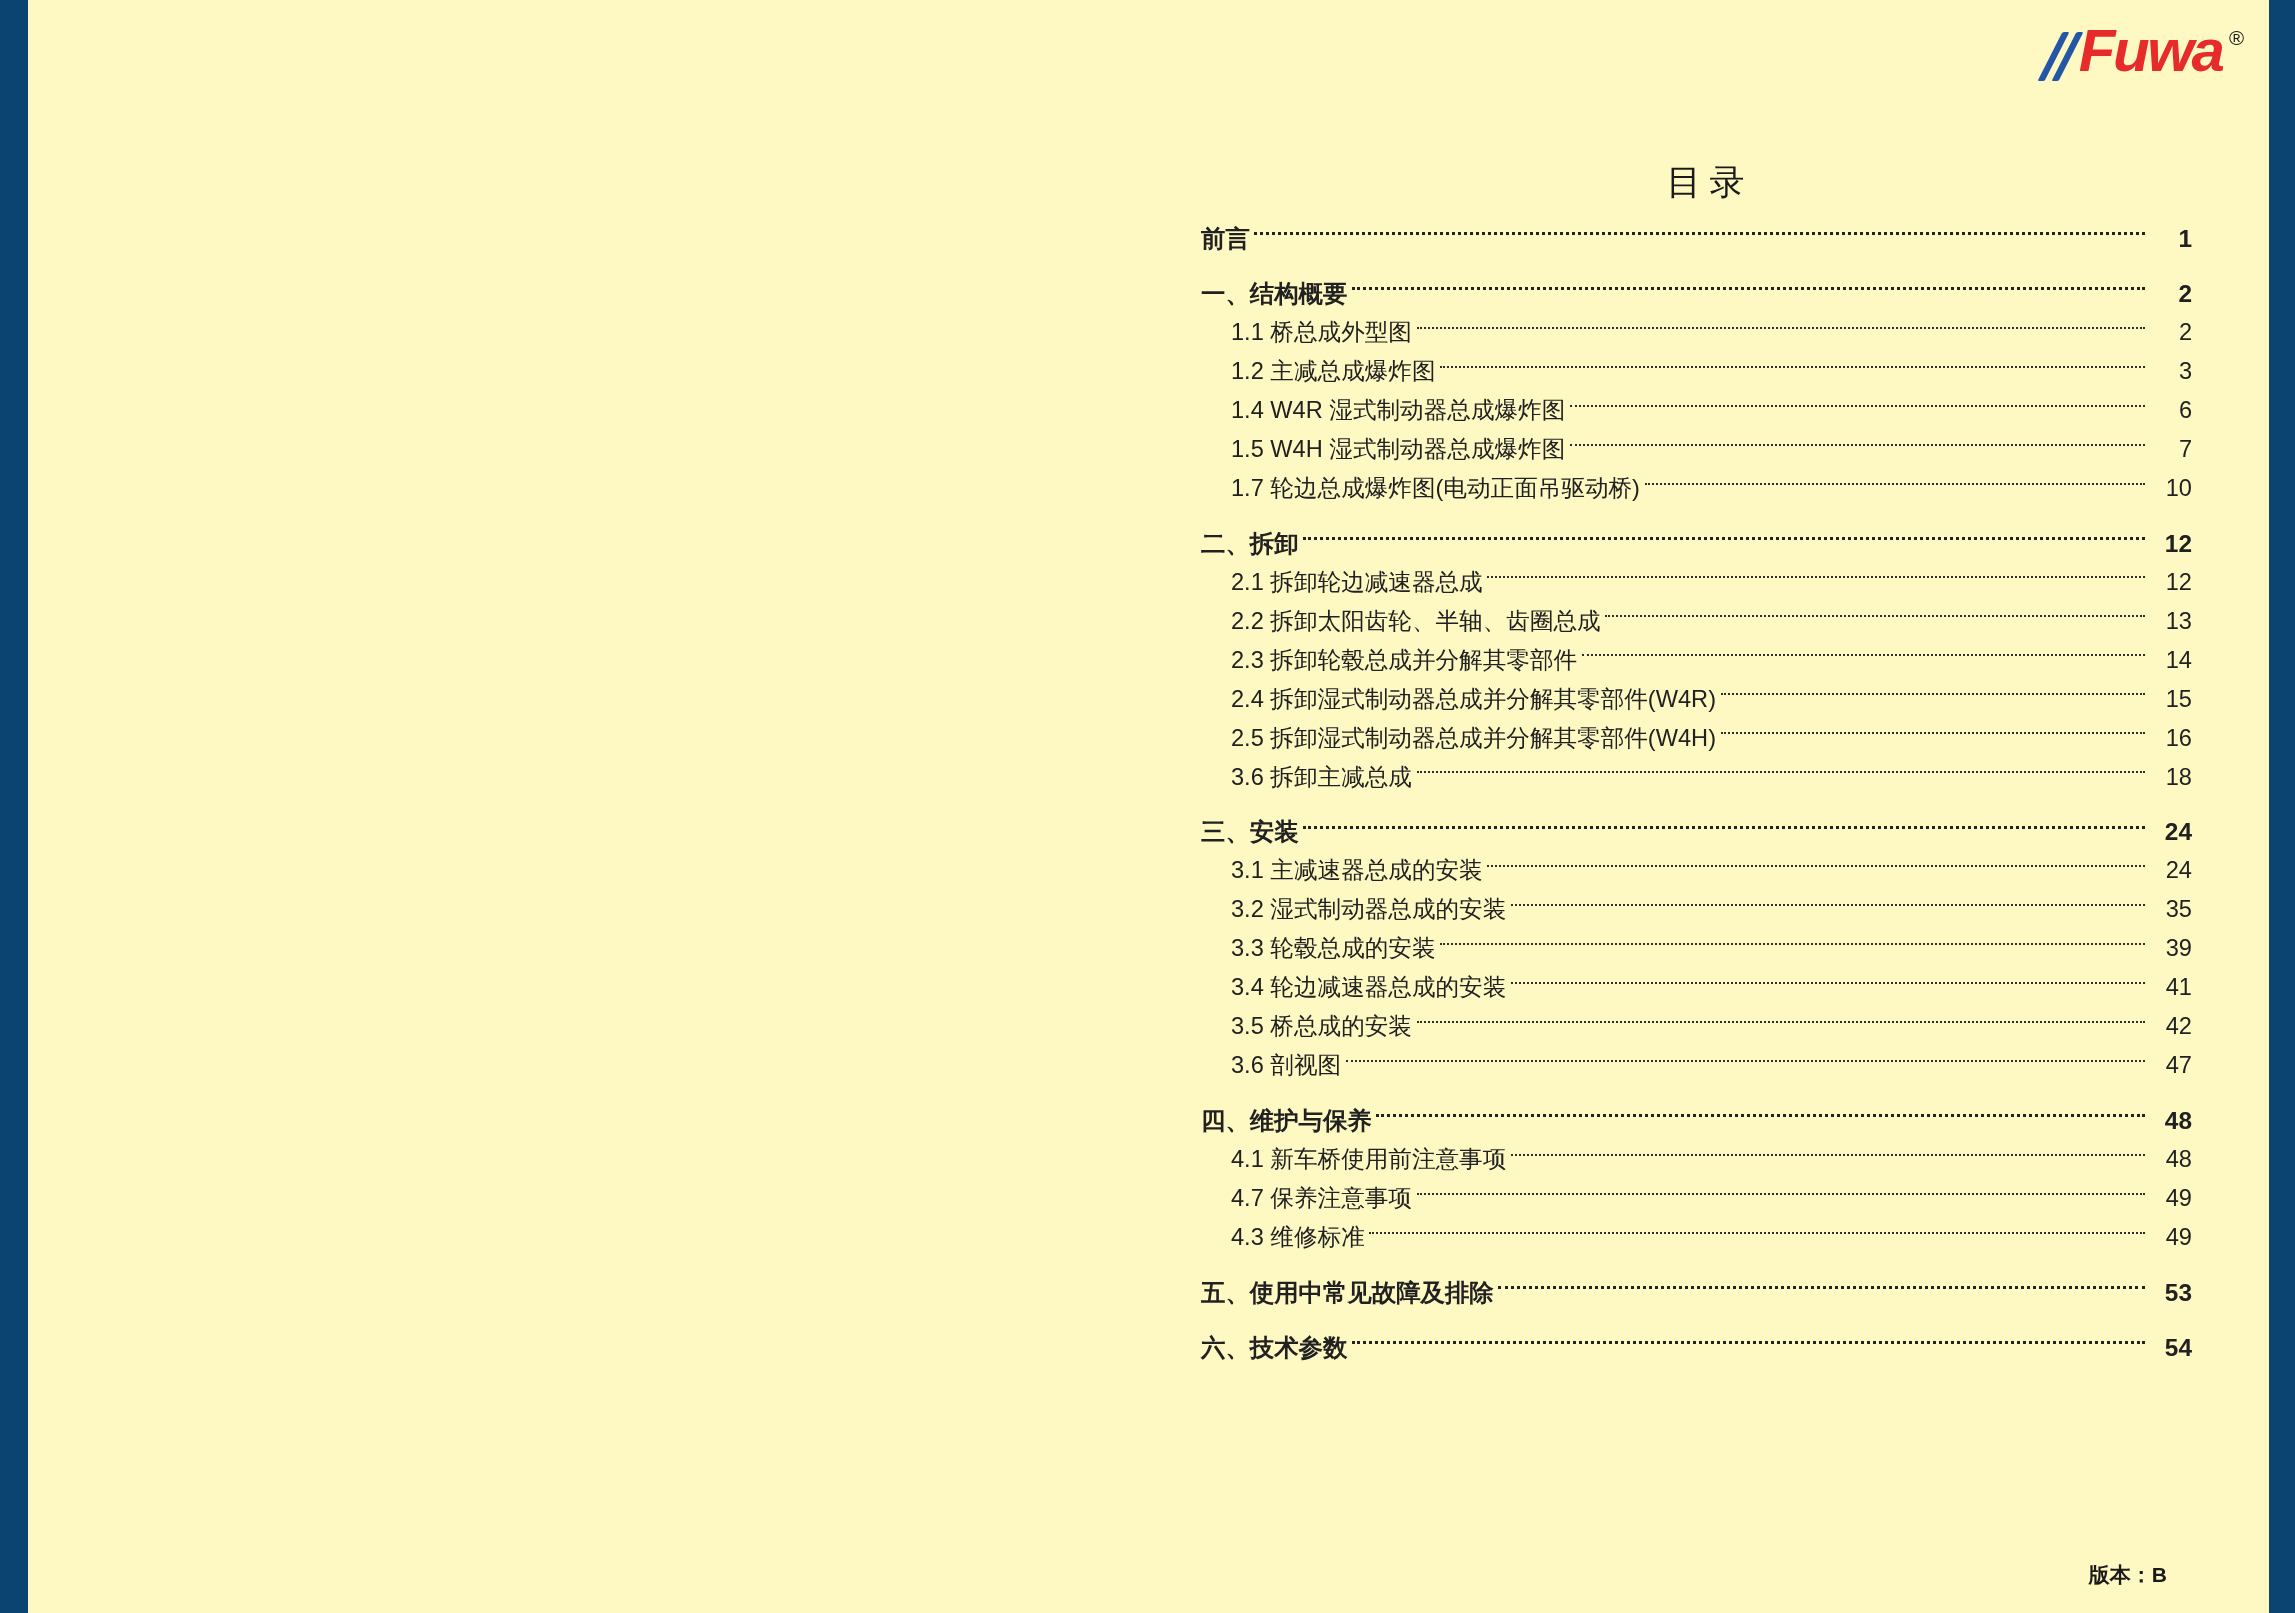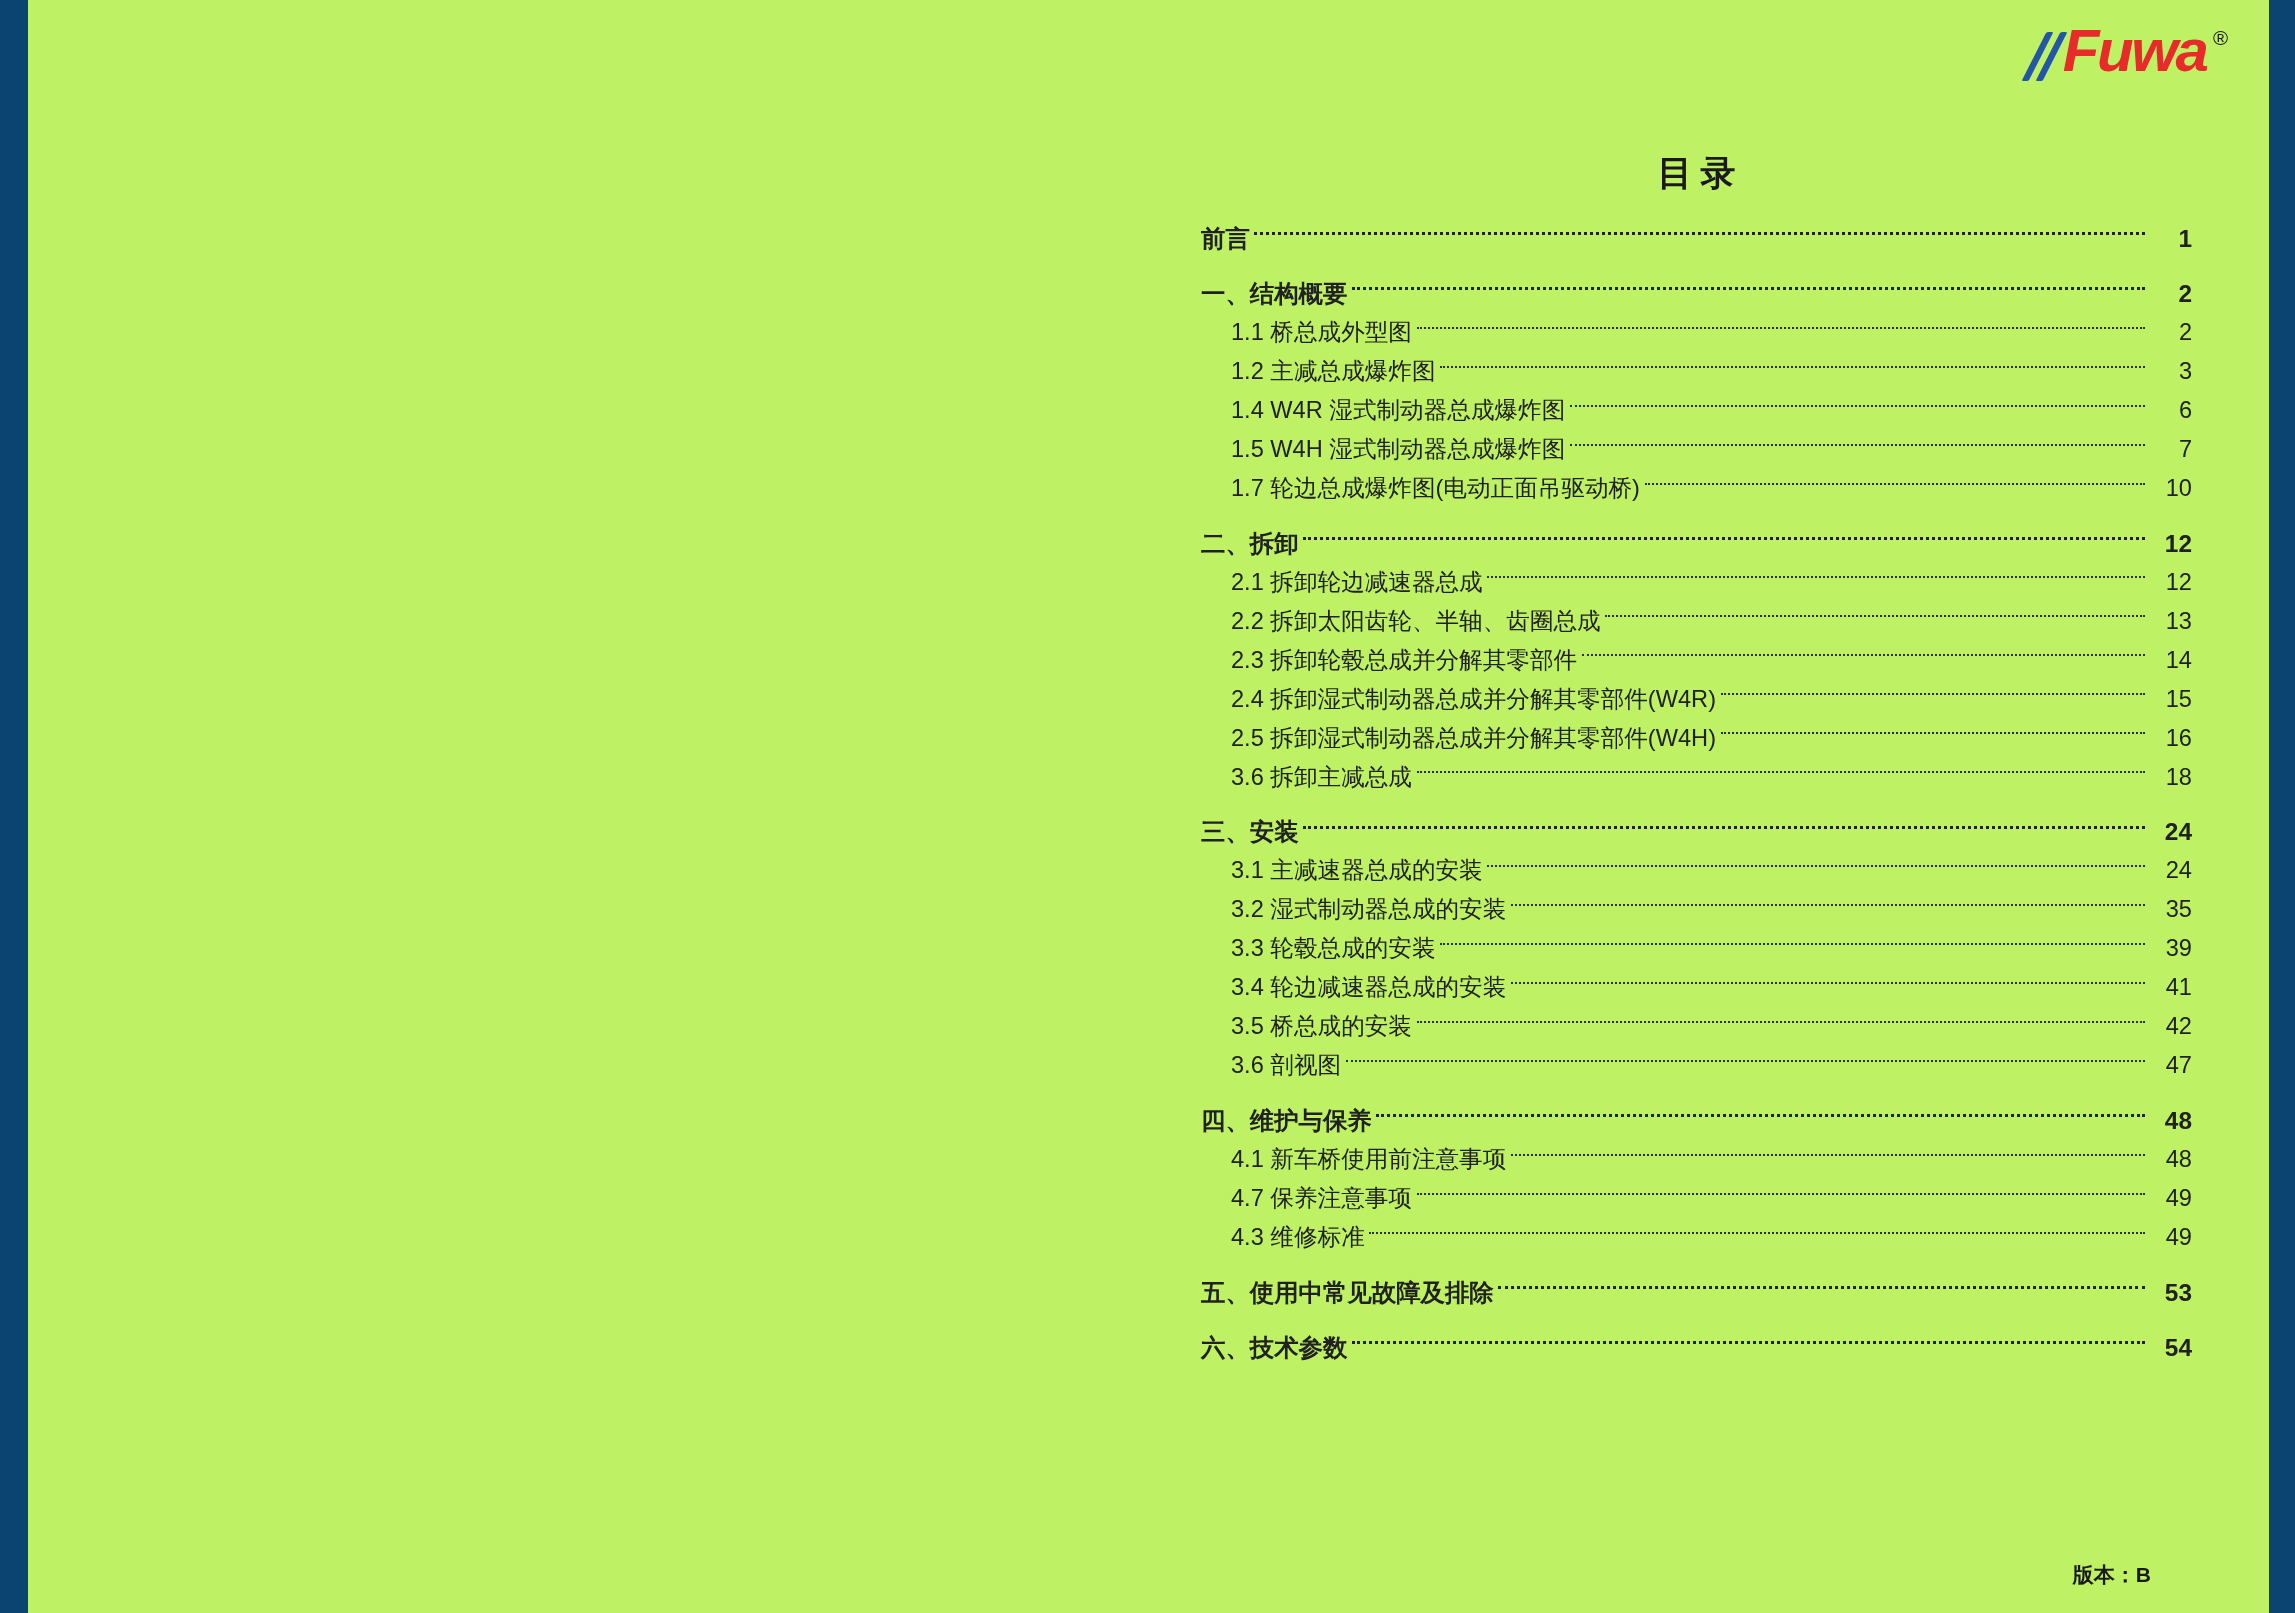--- a/index.html
+++ b/index.html
@@ -23,21 +23,22 @@
   }
   .edge-bar.left  { left: 0;  width: 28px; }
   .edge-bar.right { right: 0; width: 26px; }
 
   .page {
     position: absolute;
     left: 28px;
     top: 0;
     width: 2241px;
     height: 1613px;
-    background: #bef264;
+    background: #fef9c3;
+    padding-left: 16px;
   }
 
   
   .logo {
     position: absolute;
     top: 20.5px;
     right: 41px;
     display: flex;
     align-items: flex-start;
     height: 72px;
@@ -72,25 +73,25 @@
     font-style: normal;
     font-weight: 400;
   }
 
   
   .toc-title {
     position: absolute;
     left: 1173px;
     top: 147px;
     width: 991px;
-    margin: 4px;
+    margin: 13px;
     text-align: center;
     font-size: 35px;
     line-height: 43px;
-    font-weight: 700;
+    font-weight: 400;
     letter-spacing: 7.9px;
     color: #1a1a1a;
   }
 
   
   .toc {
     position: absolute;
     left: 1173px;
     top: 219px;
     width: 991px;

